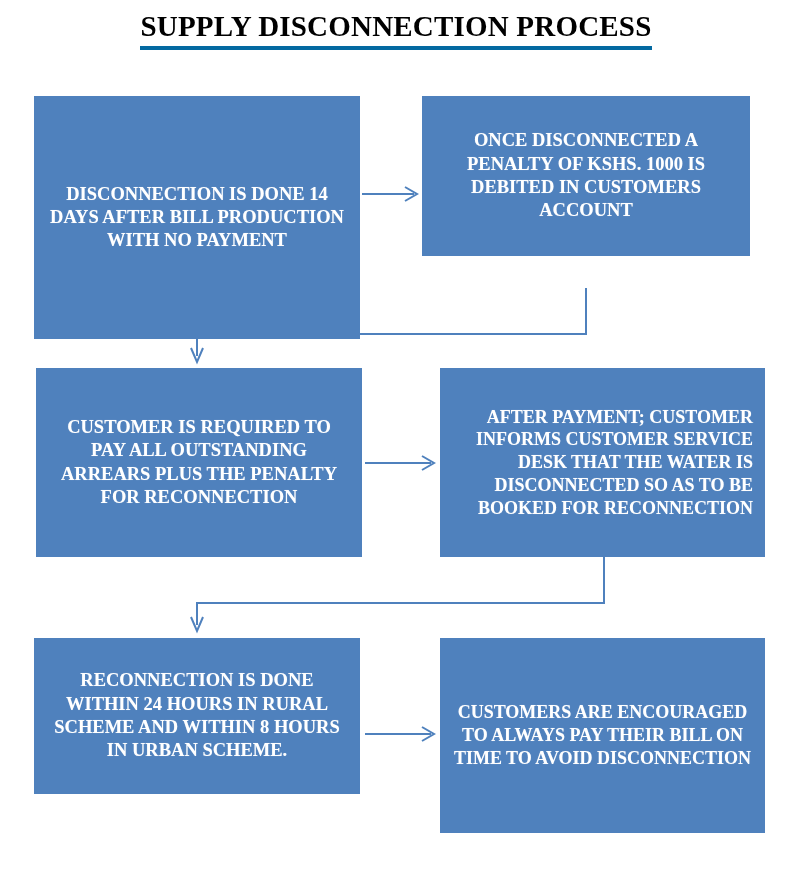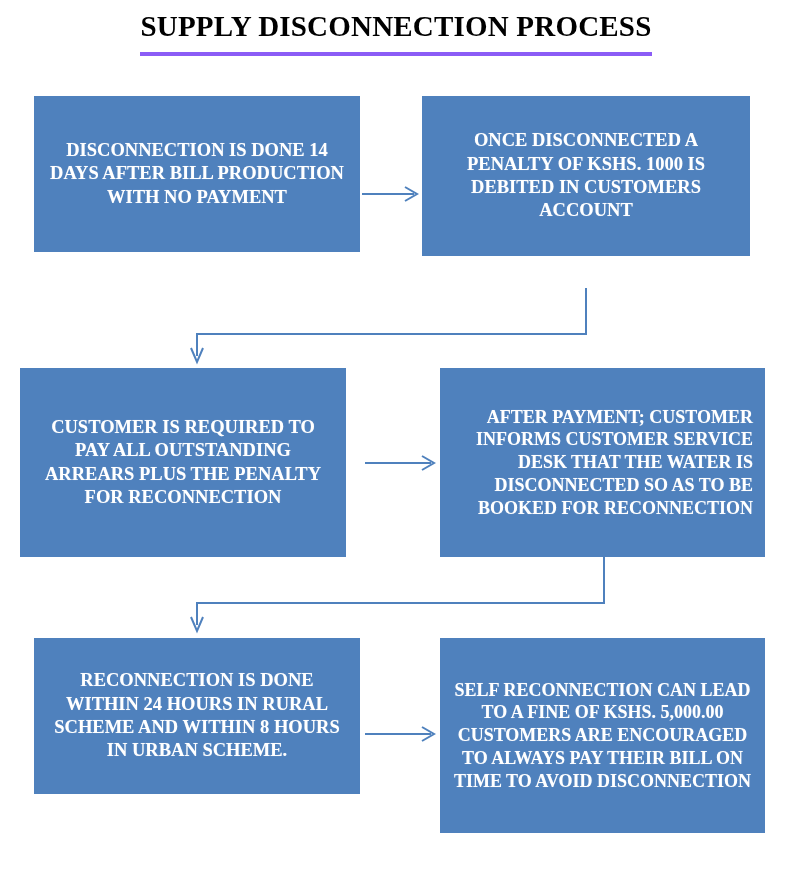--- a/index.html
+++ b/index.html
@@ -21,22 +21,22 @@
     top: 10px;
     width: 792px;
     text-align: center;
     font-family: "Liberation Serif", "DejaVu Serif", serif;
     font-weight: bold;
     font-size: 29px;
     letter-spacing: 0.2px;
     color: #000000;
   }
   #page-title .title-text {
-    border-bottom: 4px solid #8b5cf6;
-    padding-bottom: 9px;
+    border-bottom: 4px solid #0369a1;
+    padding-bottom: 3px;
     display: inline-block;
     line-height: 1.1;
   }
   .flow-box {
     position: absolute;
     box-sizing: border-box;
     background: #4F81BD;
     color: #ffffff;
     display: flex;
     flex-direction: column;
@@ -67,21 +67,21 @@
 </style>
 </head>
 <body>
 
 <div id="page">
 
   <div id="page-title">
     <span class="title-text">SUPPLY DISCONNECTION PROCESS</span>
   </div>
 
-  <div class="flow-box" style="left:34px; top:96px; width:326px; height:156px;">
+  <div class="flow-box" style="left:34px; top:96px; width:326px; height:243px;">
     <p>DISCONNECTION IS DONE 14 DAYS AFTER BILL PRODUCTION WITH NO PAYMENT</p>
   </div>
 
   <div class="flow-box" style="left:422px; top:96px; width:328px; height:160px;">
     <p>ONCE DISCONNECTED A PENALTY OF KSHS. 1000 IS DEBITED IN CUSTOMERS ACCOUNT</p>
   </div>
 
   <div class="connector" style="left:362px; top:186px; width:60px; height:16px;">
     <svg width="60" height="16" viewBox="0 0 60 16">
       <line x1="0" y1="8" x2="52" y2="8" stroke="#4F81BD" stroke-width="2"></line>
@@ -89,21 +89,21 @@
     </svg>
   </div>
 
   <div class="connector" style="left:190px; top:288px; width:400px; height:80px;">
     <svg width="400" height="80" viewBox="0 0 400 80">
       <polyline points="396,0 396,46 7,46 7,68" fill="none" stroke="#4F81BD" stroke-width="2"></polyline>
       <polyline points="1,60 7,74 13,60" fill="none" stroke="#4F81BD" stroke-width="2"></polyline>
     </svg>
   </div>
 
-  <div class="flow-box" style="left:20px; top:368px; width:326px; height:189px;">
+  <div class="flow-box" style="left:36px; top:368px; width:326px; height:189px;">
     <p>CUSTOMER IS REQUIRED TO PAY ALL OUTSTANDING ARREARS PLUS THE PENALTY FOR RECONNECTION</p>
   </div>
 
   <div class="flow-box" style="left:440px; top:368px; width:325px; height:189px; font-size:18px;text-align:right;">
     <p>AFTER PAYMENT; CUSTOMER INFORMS CUSTOMER SERVICE DESK THAT THE WATER IS DISCONNECTED SO AS TO BE BOOKED FOR RECONNECTION</p>
   </div>
 
   <div class="connector" style="left:365px; top:455px; width:74px; height:16px;">
     <svg width="74" height="16" viewBox="0 0 74 16">
       <line x1="0" y1="8" x2="66" y2="8" stroke="#4F81BD" stroke-width="2"></line>
@@ -116,21 +116,20 @@
       <polyline points="414,0 414,46 7,46 7,68" fill="none" stroke="#4F81BD" stroke-width="2"></polyline>
       <polyline points="1,60 7,74 13,60" fill="none" stroke="#4F81BD" stroke-width="2"></polyline>
     </svg>
   </div>
 
   <div class="flow-box" style="left:34px; top:638px; width:326px; height:156px;">
     <p>RECONNECTION IS DONE WITHIN 24 HOURS IN RURAL SCHEME AND WITHIN 8 HOURS IN URBAN SCHEME.</p>
   </div>
 
   <div class="flow-box" style="left:440px; top:638px; width:325px; height:195px; font-size:18px;">
-    <p>SELF RECONNECTION CAN LEAD TO A FINE OF KSHS. 5,000.00</p>
     <p>CUSTOMERS ARE ENCOURAGED TO ALWAYS PAY THEIR BILL ON TIME TO AVOID DISCONNECTION</p>
   </div>
 
   <div class="connector" style="left:365px; top:726px; width:74px; height:16px;">
     <svg width="74" height="16" viewBox="0 0 74 16">
       <line x1="0" y1="8" x2="66" y2="8" stroke="#4F81BD" stroke-width="2"></line>
       <polyline points="57,1 69,8 57,15" fill="none" stroke="#4F81BD" stroke-width="2"></polyline>
     </svg>
   </div>
 

